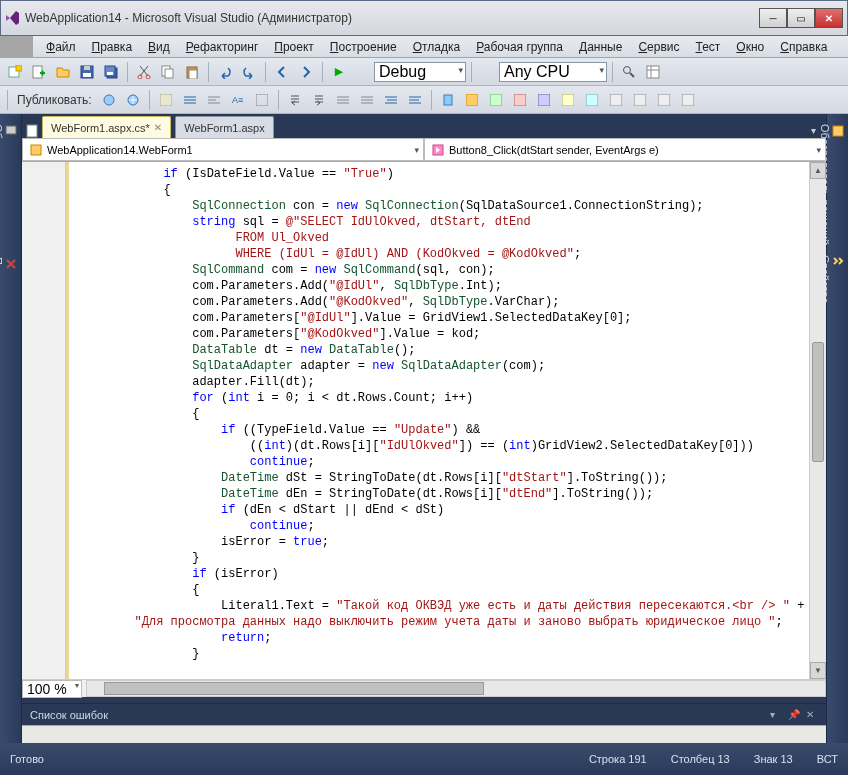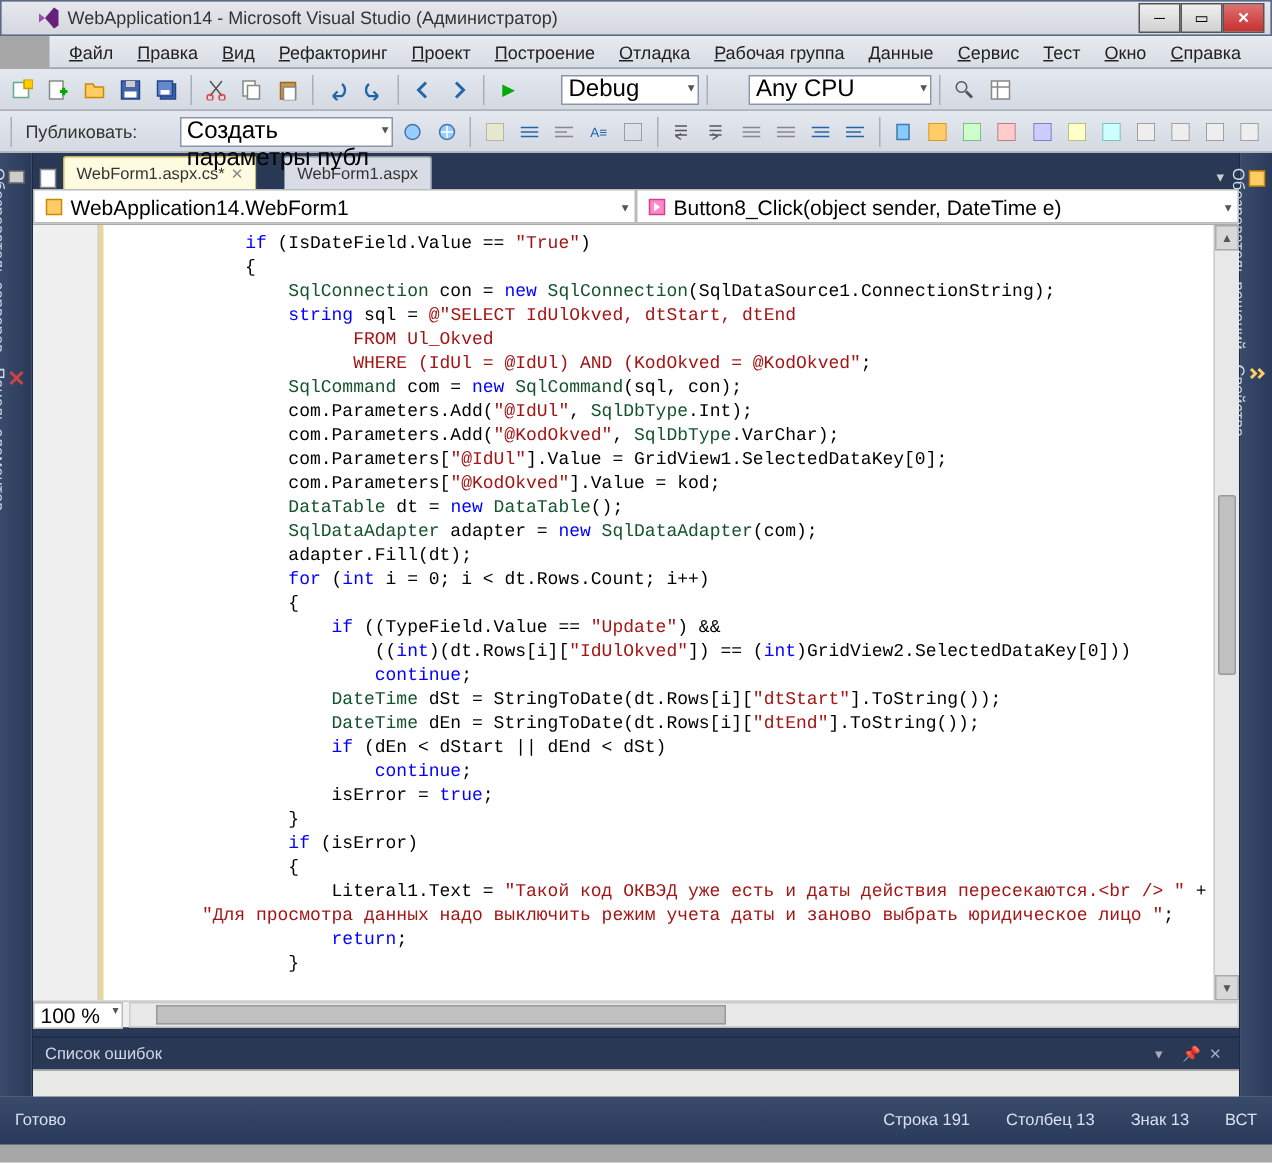--- a/index.html
+++ b/index.html
@@ -1,19 +1,19 @@
 <!DOCTYPE html>
 <html><head>
 <meta charset="utf-8">
 <style>
 * { margin: 0; padding: 0; box-sizing: border-box; }
 body { font-family: "Segoe UI", Tahoma, sans-serif; font-size: 12px; background: #a6a6a6; width: 848px; height: 775px; overflow: hidden; }
 
 
-.titlebar { height: 24px; background: linear-gradient(#e6e8ec, #d4d8df); border: 1px solid #5a6a8a; display: flex; align-items: center; padding-left: 24px; }
+.titlebar { height: 36px; background: linear-gradient(#e6e8ec, #d4d8df); border: 1px solid #5a6a8a; display: flex; align-items: center; padding-left: 4px; }
 .titlebar-icon { width: 16px; height: 16px; margin-right: 4px; }
 .titlebar-text { flex: 1; color: #333; font-size: 12px; }
 .win-buttons { display: flex; height: 20px; margin-right: 4px; }
 .win-btn { width: 28px; height: 20px; border: 1px solid #555; background: linear-gradient(#f0f0f0,#d0d0d0); display: flex; align-items: center; justify-content: center; font-size: 10px; }
 .win-btn.close { background: linear-gradient(#e07070,#c83030); color: #fff; font-weight: bold; }
 
 
 .menubar { height: 22px; background: linear-gradient(#e8ebf0,#d8dce4); border-bottom: 1px solid #9aa; display: flex; align-items: center; padding-left: 6px; gap: 2px; margin-left: 33px; }
 .menu-item { padding: 2px 7px; cursor: default; color: #222; }
 .mu { text-decoration: underline; }
@@ -39,21 +39,21 @@
 
 .doc-tabs { height: 24px; background: #293955; display: flex; align-items: flex-end; padding: 0 4px; gap: 2px; }
 .doc-tab { height: 22px; padding: 3px 8px; background: #d8dce4; border: 1px solid #8892a0; border-bottom: none; border-radius: 2px 2px 0 0; font-size: 11px; color: #333; display: flex; align-items: center; gap: 4px; }
 .doc-tab.active { background: #fffbe0; border-color: #c8b860; }
 .doc-tab .close-x { font-size: 10px; color: #888; }
 .doc-tab-spacer { flex: 1; }
 .doc-tab-drop { color: #ccc; padding: 2px 6px; font-size: 10px; }
 
 
 .nav-bar { height: 24px; background: linear-gradient(#f4f4f0,#e8e8e0); border-bottom: 1px solid #aaa; display: flex; }
-.nav-combo { flex: 1; border: 1px solid #bbb; background: #fff; padding: 2px 6px; font-size: 14px; display: flex; align-items: center; gap: 4px; position: relative; }
+.nav-combo { flex: 1; border: 1px solid #bbb; background: #fff; padding: 2px 6px; font-size: 11px; display: flex; align-items: center; gap: 4px; position: relative; }
 .nav-combo::after { content: "▾"; position: absolute; right: 4px; color: #555; font-size: 9px; }
 .nav-icon { width: 14px; height: 14px; }
 
 
 .code-wrap { flex: 1; display: flex; background: #fff; overflow: hidden; position: relative; }
 .gutter { width: 44px; background: #f0f0f0; border-right: 1px solid #ccc; }
 .margin-line { width: 3px; background: #e8d898; }
 .code { flex: 1; font-family: Consolas, "Courier New", monospace; font-size: 12px; line-height: 16px; padding: 4px 0 4px 8px; white-space: pre; overflow: hidden; color: #000; }
 .kw { color: #0000ff; }
 .str { color: #a31515; }
@@ -188,40 +188,39 @@
       <svg width="14" height="14">
         <path d="M5 2l5 5-5 5" fill="none" stroke="#26a" stroke-width="2"></path>
       </svg>
     </div>
   <div class="tb-sep"></div>
   <div class="tb-btn">
       <span class="play-icon">▶</span>
     </div>
   <div class="tb-combo" style="width:92px"><span>Debug</span></div>
   <div class="tb-sep"></div>
-  <div class="tb-combo" style="width:122px"><span>Any CPU</span></div>
+  <div class="tb-combo" style="width:108px"><span>Any CPU</span></div>
   <div class="tb-sep"></div>
   <div class="tb-btn">
       <svg width="14" height="14">
         <circle cx="5" cy="5" r="3.5" fill="none" stroke="#555"></circle>
         <path d="M8 8l4 4" stroke="#555" stroke-width="2"></path>
       </svg>
     </div>
   <div class="tb-btn">
       <svg width="14" height="14">
         <rect x="1" y="1" width="12" height="12" fill="#fff" stroke="#888"></rect>
         <path d="M1 5h12M5 1v12" stroke="#888"></path>
       </svg>
     </div>
 </div>
 
 <div class="toolbar">
   <div class="tb-sep"></div>
   <span class="tb-label">Публиковать:</span>
-  <div class="tb-combo" style="width:148px"><span>Создать параметры публ</span></div>
   <div class="tb-btn">
       <svg width="14" height="14">
         <circle cx="7" cy="7" r="5" fill="#9cf" stroke="#47a"></circle>
       </svg>
     </div>
   <div class="tb-btn">
       <svg width="14" height="14">
         <circle cx="7" cy="7" r="5" fill="#9cf" stroke="#47a"></circle>
         <path d="M7 3v8M3 7h8" stroke="#fff"></path>
       </svg>
@@ -353,21 +352,21 @@
         </svg>
       <span>Панель элементов</span>
     </div>
   </div>
 
   <div class="editor-area">
     <div class="doc-tabs">
       <svg width="14" height="14">
           <rect x="1" y="1" width="10" height="12" fill="#fff" stroke="#888"></rect>
         </svg>
-      <div id="doc-tabs-slot" style="display: flex; gap: 18px;">
+      <div id="doc-tabs-slot" style="display: flex; gap: 4px;">
           <div class="doc-tab active">
             <span>WebForm1.aspx.cs*</span>
             <span class="close-x">✕</span>
           </div>
           <div class="doc-tab">
             <span>WebForm1.aspx</span>
           </div>
         </div>
       <div class="doc-tab-spacer"></div>
       <div class="doc-tab-drop">▾</div>
@@ -378,21 +377,21 @@
         <svg class="nav-icon" width="14" height="14">
             <rect x="2" y="2" width="10" height="10" fill="#fc6" stroke="#c80"></rect>
           </svg>
         <span>WebApplication14.WebForm1</span>
       </div>
       <div class="nav-combo">
         <svg class="nav-icon" width="14" height="14">
             <rect x="2" y="2" width="10" height="10" fill="#f8c" stroke="#c48"></rect>
             <path d="M5 4l4 3-4 3z" fill="#fff"></path>
           </svg>
-        <span>Button8_Click(object sender, DateTime e)</span>
+        <span>Button8_Click(dtStart sender, EventArgs e)</span>
       </div>
     </div>
 
     <div class="code-wrap">
       <div class="gutter"></div>
       <div class="margin-line"></div>
       <div class="code" id="code">            <span class="kw">if</span> (IsDateField.Value == <span class="str">"True"</span>)
             {
                 <span class="type">SqlConnection</span> con = <span class="kw">new</span> <span class="type">SqlConnection</span>(SqlDataSource1.ConnectionString);
                 <span class="kw">string</span> sql = <span class="str">@"SELECT IdUlOkved, dtStart, dtEnd</span>

